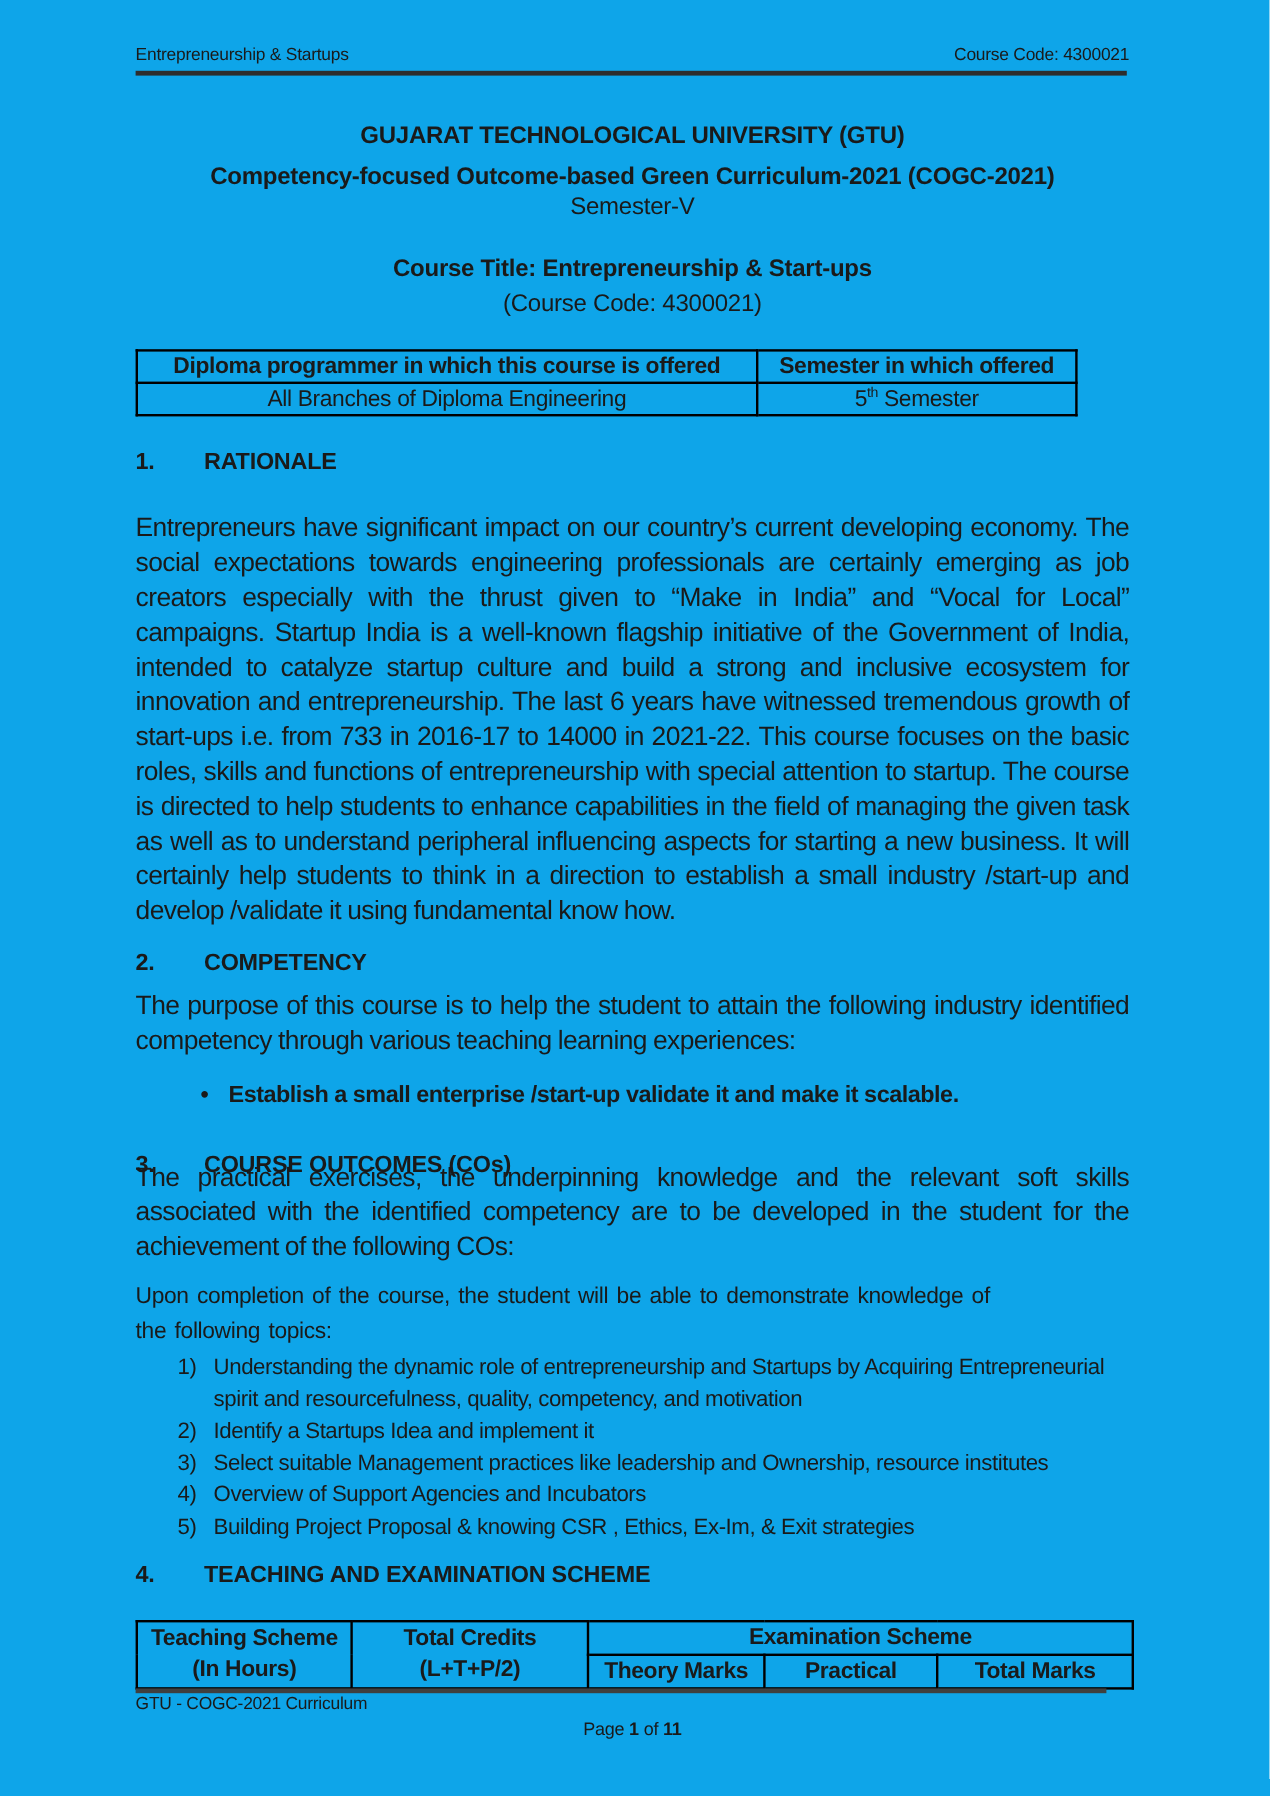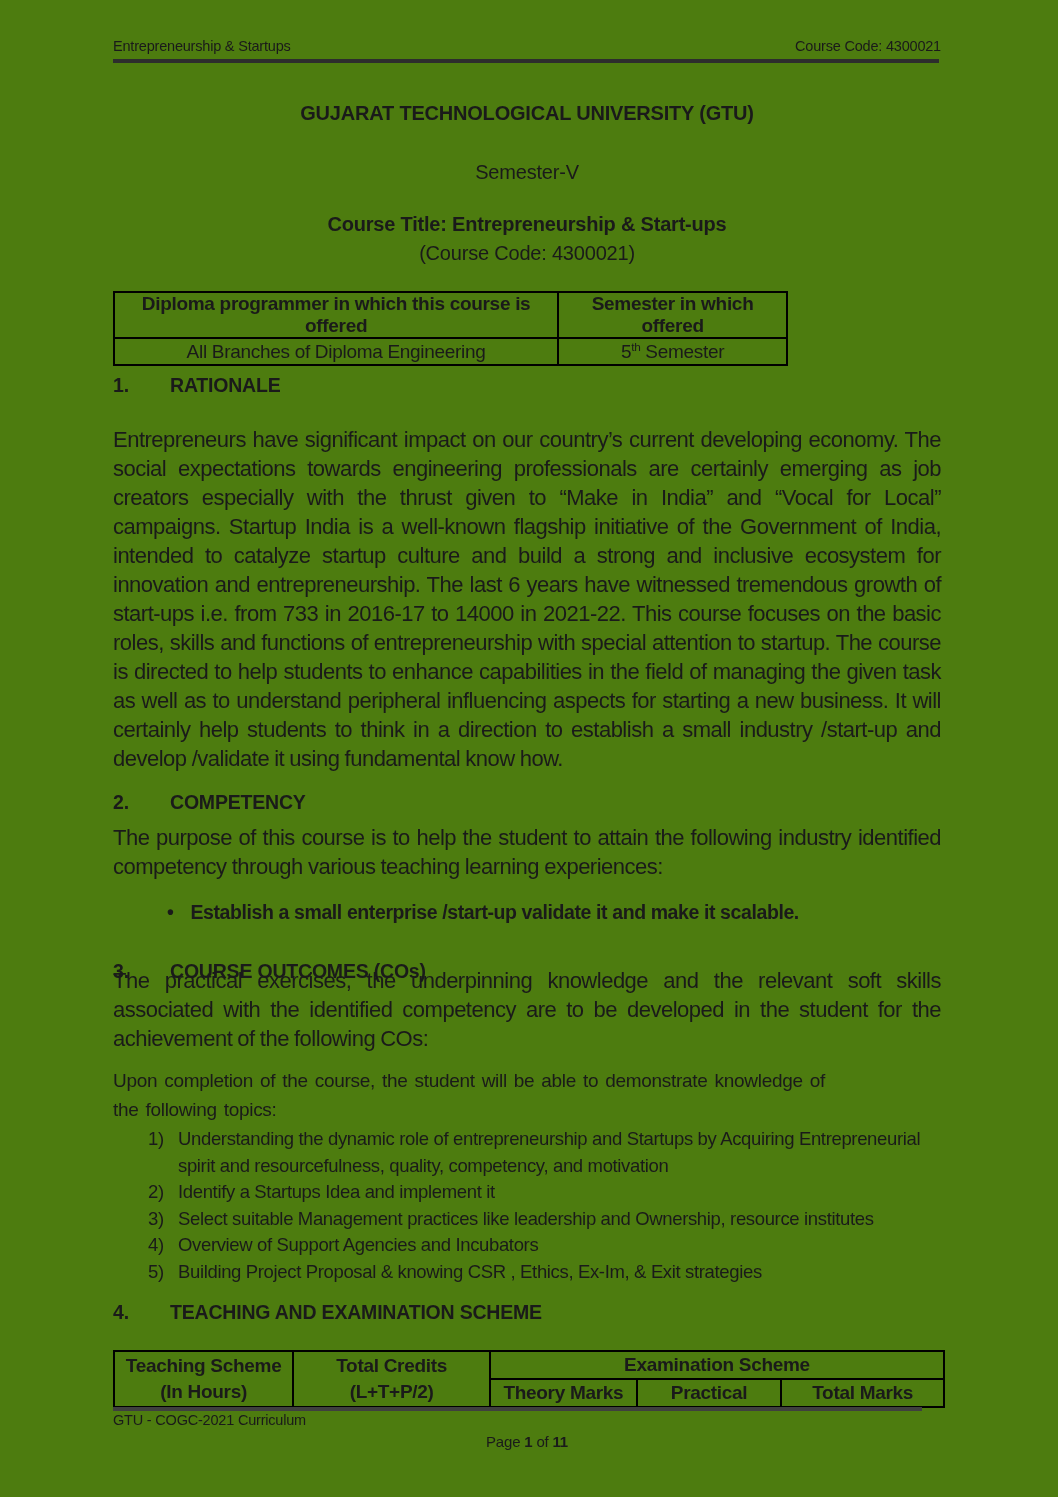--- a/index.html
+++ b/index.html
@@ -1,20 +1,20 @@
 <!DOCTYPE html>
 <html><head>
 <meta charset="utf-8">
 <style>
   * { margin:0; padding:0; box-sizing:border-box; }
   html,body { background:#ffffff; }
   .page {
     position:relative;
     width:1058px; height:1497px;
-    background:#4d7c0f;
+    background:#0ea5e9;
     color:#1a1a1a;
     font-family:"Liberation Sans", sans-serif;
     overflow:hidden;
     letter-spacing:-0.2px;
     text-decoration:underline;
   }
   .abs { position:absolute; left:113px; width:828px; }
 
   
   .hdr { display:flex; justify-content:space-between; font-size:14.5px; }
@@ -48,21 +48,21 @@
   .bullet-glyph { margin-right:17px; }
 
   
   .colist { font-size:18.5px; letter-spacing:-0.35px; }
   .li { display:flex; line-height:26.5px; }
   .li-num { width:30px; margin-left:35px; flex-shrink:0; }
   .li-text { flex:1; }
 
   
   table { border-collapse:collapse; }
-  .offer-table { width:675px; }
+  .offer-table { width:785px; }
   .offer-table td {
     border:2px solid #000;
     text-align:center; font-size:19px; height:27px; padding:0 4px;
     letter-spacing:-0.3px;
   }
   .offer-table tr:first-child td { font-weight:bold; }
   sup { font-size:0.62em; vertical-align:super; }
 
   .exam-table { width:832px; }
   .exam-table td {
@@ -77,20 +77,21 @@
 
 <div class="page">
 
   <div class="abs hdr" style="top:38px;">
     <span>Entrepreneurship &amp; Startups</span>
     <span>Course Code: 4300021</span>
   </div>
   <div class="abs rule" style="top:59px; width:826px;"></div>
 
   <div class="abs tc b" style="top:102px;">GUJARAT TECHNOLOGICAL UNIVERSITY (GTU)</div>
+  <div class="abs tc b" style="top:136px;">Competency-focused Outcome-based Green Curriculum-2021 (COGC-2021)</div>
   <div class="abs tc" style="top:161px;">Semester-V</div>
   <div class="abs tc b" style="top:213px;">Course Title: Entrepreneurship &amp; Start-ups</div>
   <div class="abs tc" style="top:242px;">(Course Code: 4300021)</div>
 
   <table class="offer-table" style="position:absolute; left:113px; top:291px;">
     <tbody>
         <tr>
       <td style="width:66%;">Diploma programmer in which this course is offered</td>
       <td style="width:34%;">Semester in which offered</td>
     </tr>

